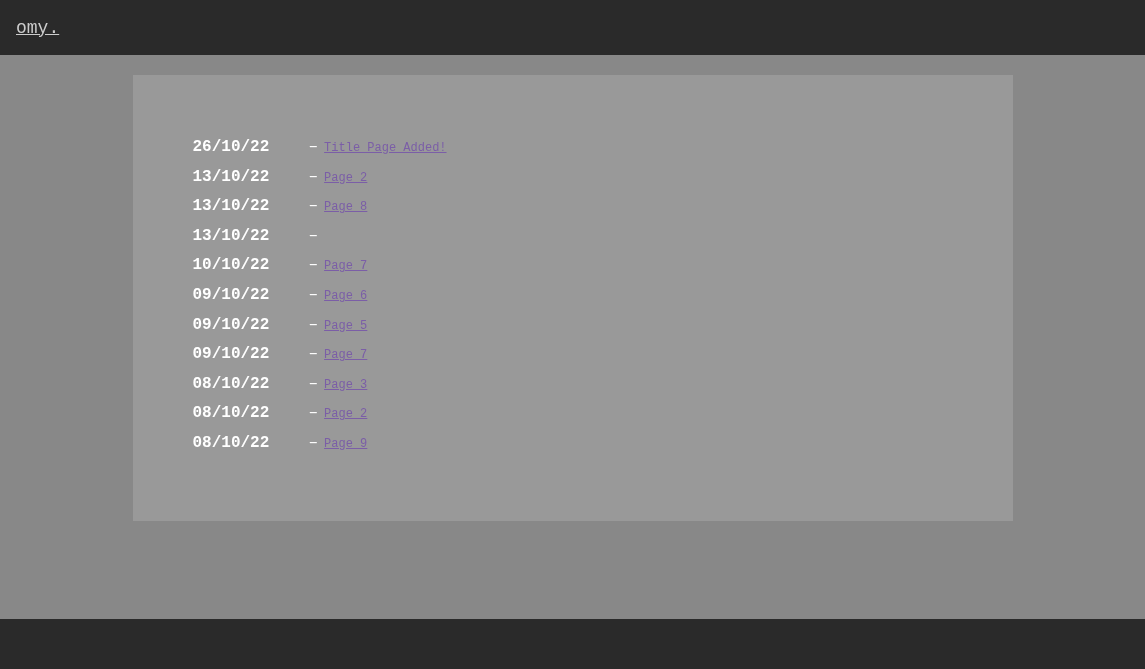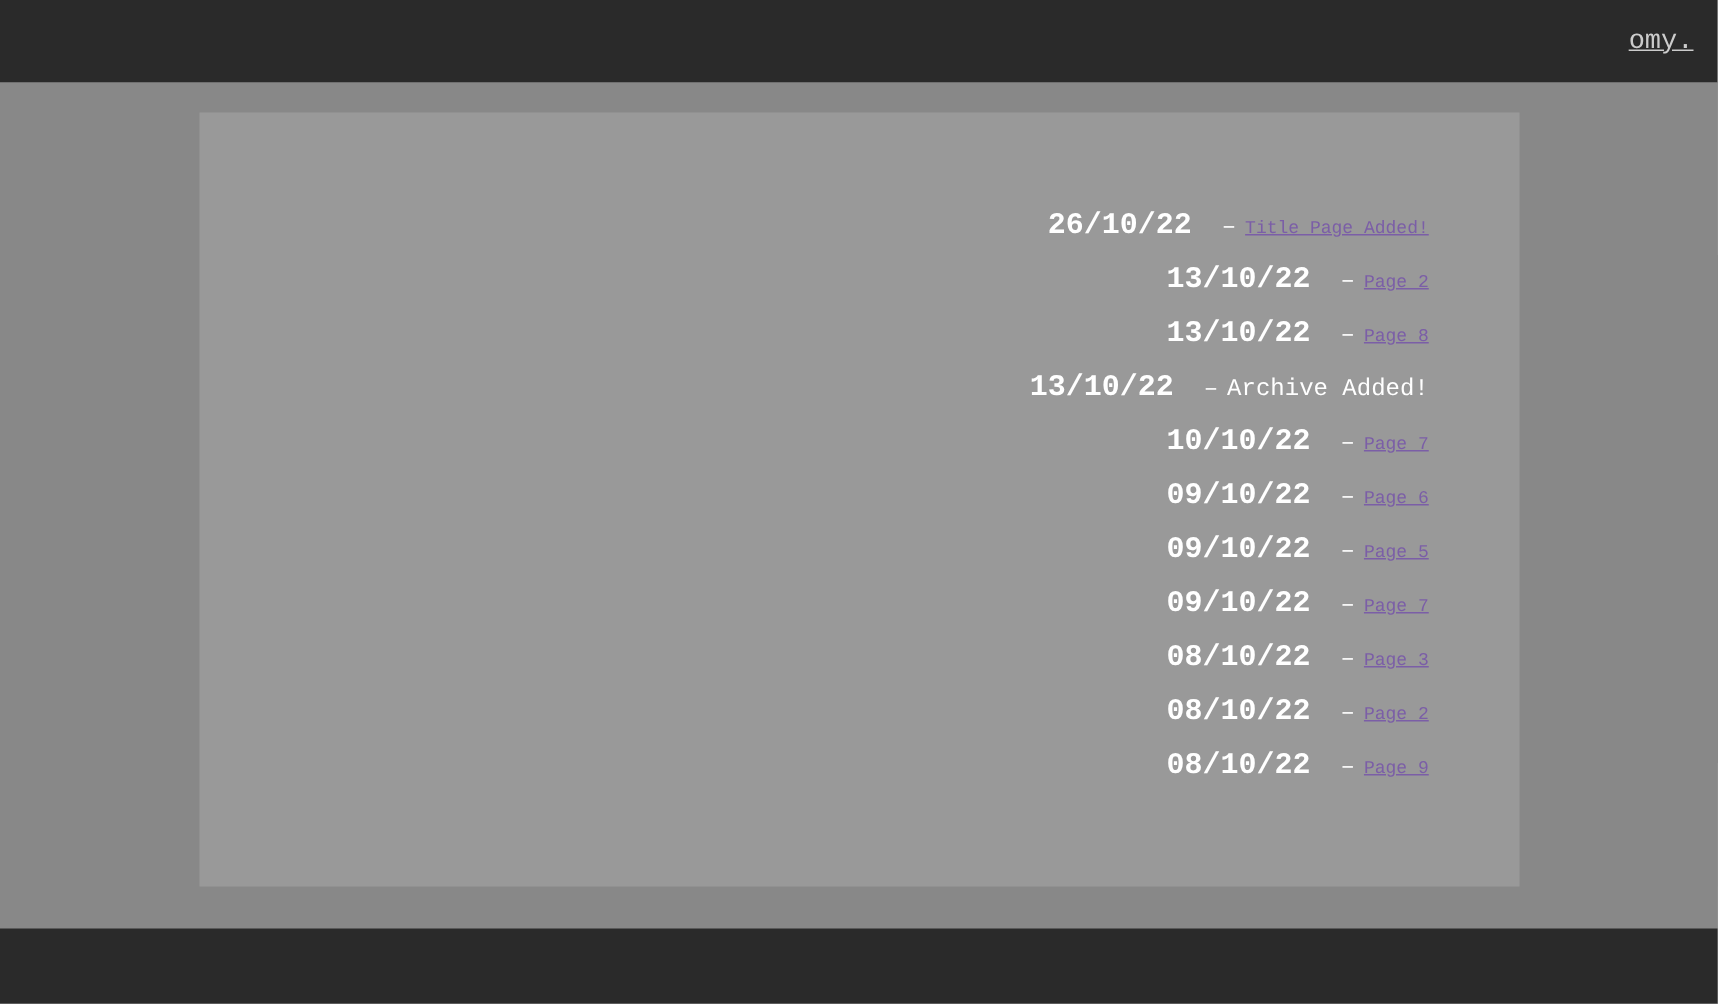--- a/index.html
+++ b/index.html
@@ -1,19 +1,18 @@
 <!DOCTYPE html>
 <html><head>
   <meta charset="utf-8">
   <style>
     * {
       margin: 0;
       padding: 0;
       box-sizing: border-box;
-      justify-content: flex-end;
     }
 
     body {
       width: 1145px;
       height: 669px;
       background-color: #888888;
       font-family: 'Courier New', Courier, monospace;
       overflow: hidden;
     }
 
@@ -53,21 +52,21 @@
       align-items: baseline;
       margin-bottom: 4px;
       font-size: 16px;
       line-height: 1.6;
     }
 
     .entry-date {
       color: #ffffff;
       font-weight: bold;
       font-family: 'Courier New', Courier, monospace;
-      font-size: 20px;
+      font-size: 16px;
       min-width: 110px;
     }
 
     .entry-separator {
       color: #ffffff;
       font-family: 'Courier New', Courier, monospace;
       font-size: 16px;
       margin: 0 6px;
     }
 
@@ -113,21 +112,20 @@
         <a class="entry-link" href="#">Page 2</a>
       </div>
       <div class="entry">
         <span class="entry-date">13/10/22</span>
         <span class="entry-separator"> – </span>
         <a class="entry-link" href="#">Page 8</a>
       </div>
       <div class="entry">
         <span class="entry-date">13/10/22</span>
         <span class="entry-separator"> – </span>
-        <span class="entry-text">Archive Added!</span>
       </div>
       <div class="entry">
         <span class="entry-date">10/10/22</span>
         <span class="entry-separator"> – </span>
         <a class="entry-link" href="#">Page 7</a>
       </div>
       <div class="entry">
         <span class="entry-date">09/10/22</span>
         <span class="entry-separator"> – </span>
         <a class="entry-link" href="#">Page 6</a>

